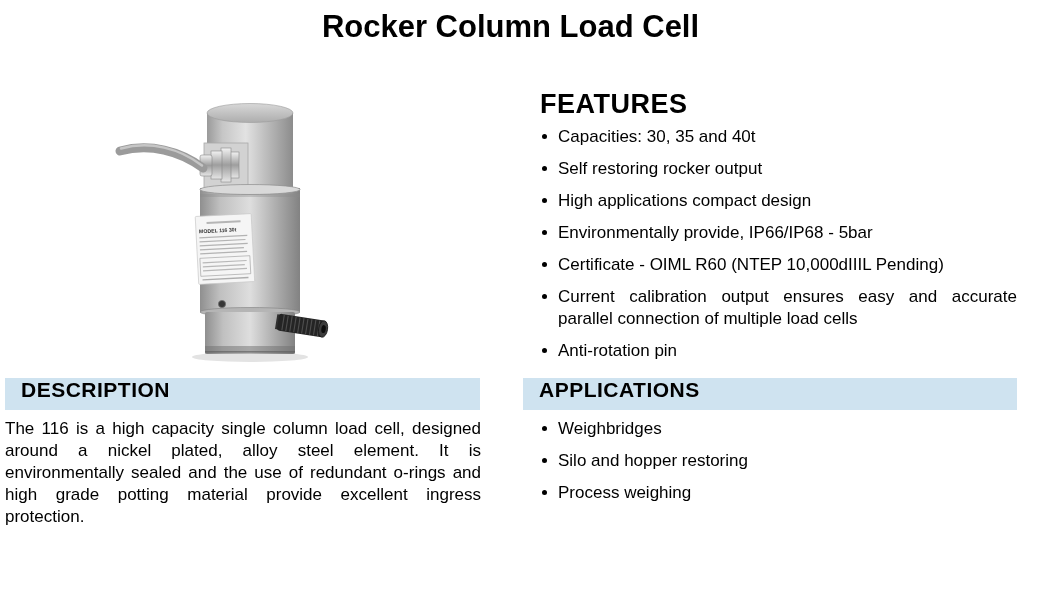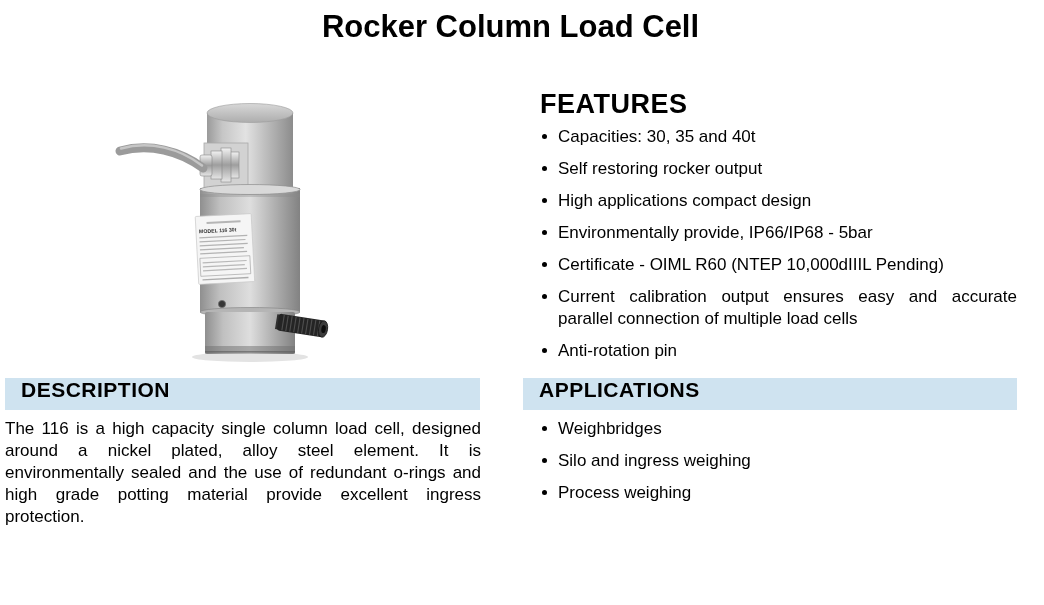--- a/index.html
+++ b/index.html
@@ -203,21 +203,21 @@
   <div class="band band-apps">
     <span>APPLICATIONS</span>
   </div>
   <ul class="bullets apps-list">
     <li>
       <span class="dot"></span>
       <span class="bullet-text">Weighbridges</span>
     </li>
     <li>
       <span class="dot"></span>
-      <span class="bullet-text">Silo and ingress weighing</span>
+      <span class="bullet-text">Silo and hopper restoring</span>
     </li>
     <li>
       <span class="dot"></span>
       <span class="bullet-text">Process weighing</span>
     </li>
   </ul>
 
 </div>
 
 </body></html>

